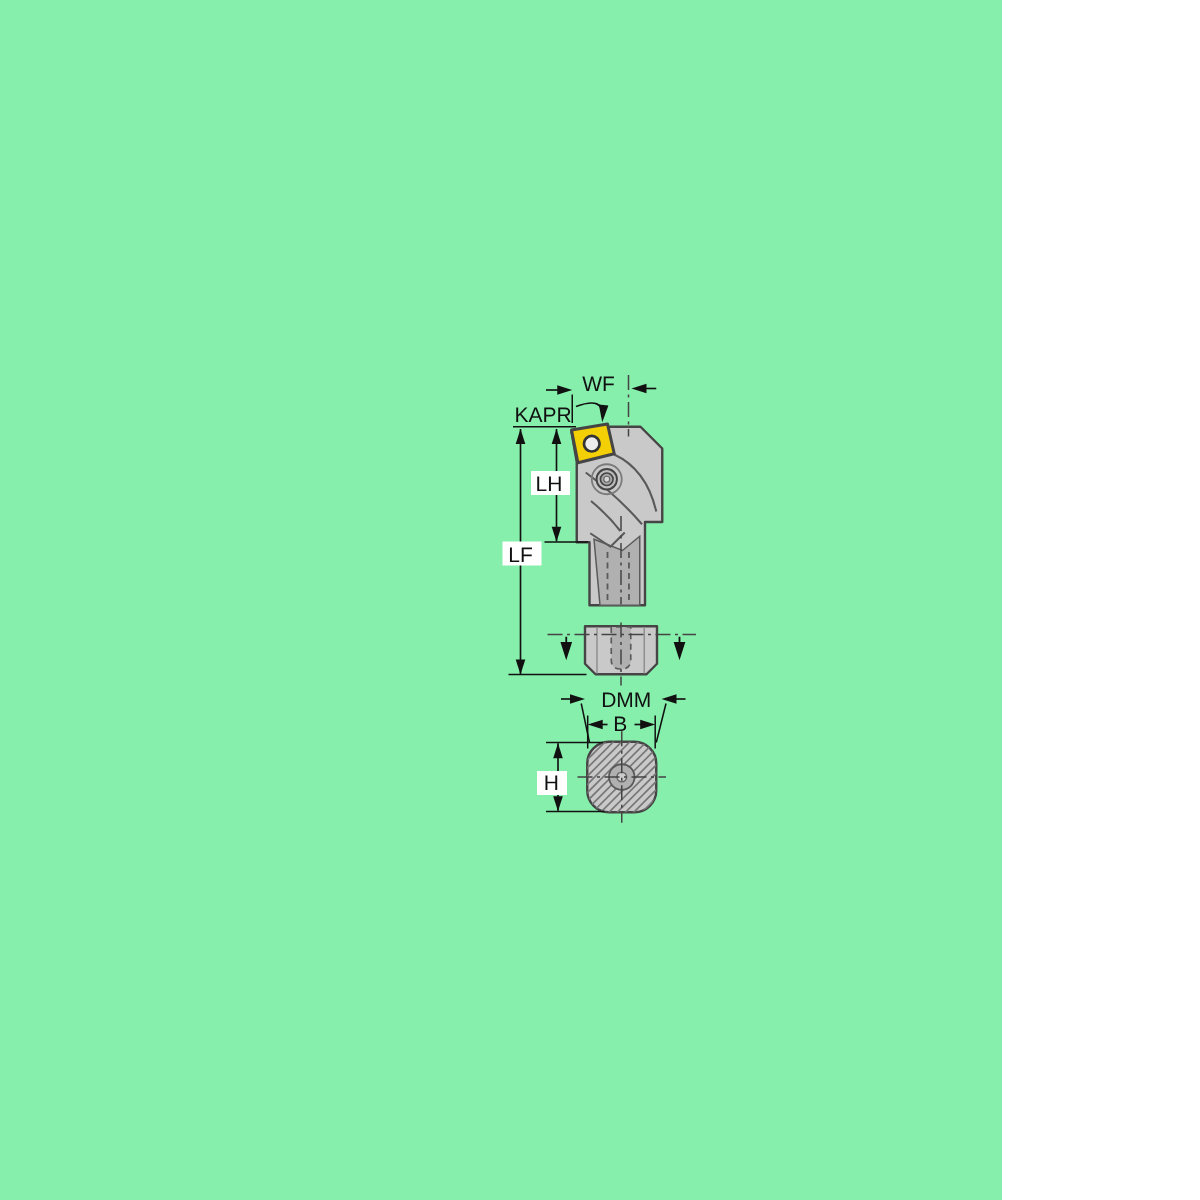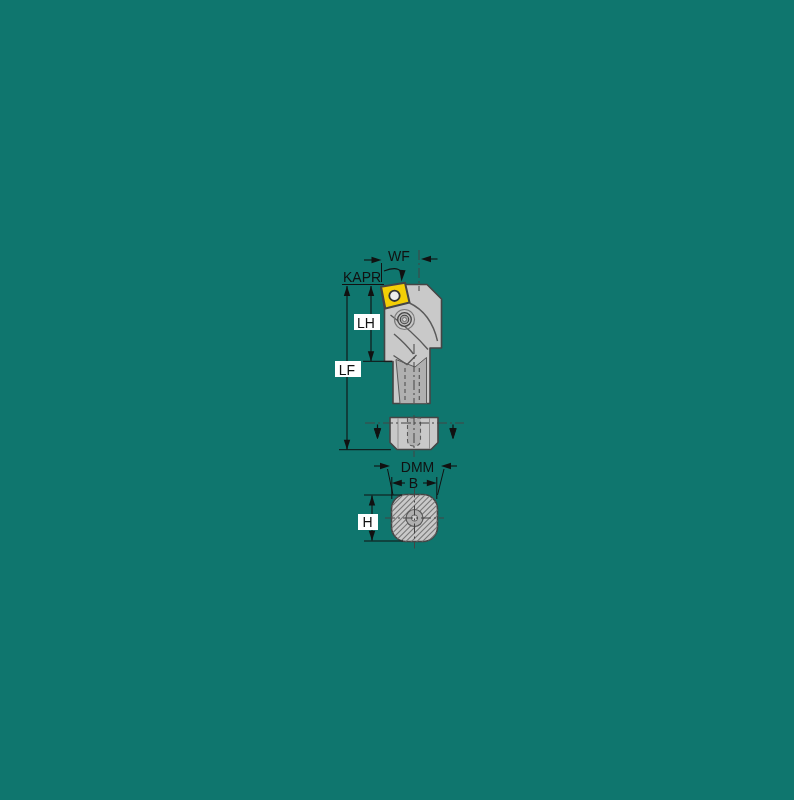--- a/index.html
+++ b/index.html
@@ -1,16 +1,16 @@
 <!DOCTYPE html>
 <html><head>
 <meta charset="utf-8">
 <style>
   html,body{margin:0;padding:0;background:#ffffff;}
-  .page{position:relative;width:794px;height:800px;background:#0f766e;overflow:hidden;
+  .page{position:relative;width:668px;height:800px;background:#86efac;overflow:hidden;
         font-family:"Liberation Sans",sans-serif;}
   svg{position:absolute;inset:0;}
   text{font-family:"Liberation Sans",sans-serif;font-size:14px;fill:#111;}
 </style>
 </head>
 <body>
 
 <div class="page">
 <svg viewBox="0 0 800 800" width="800" height="800">
 

